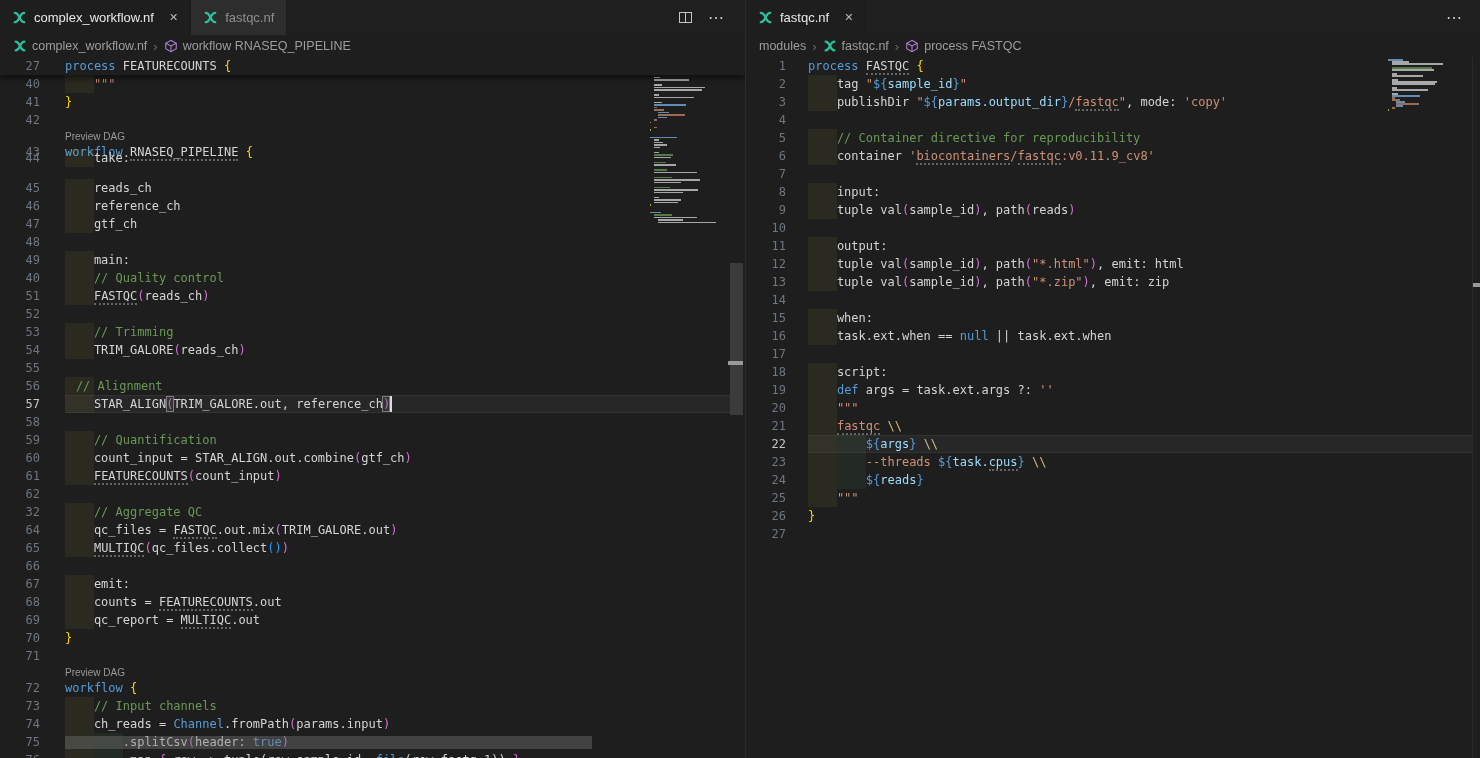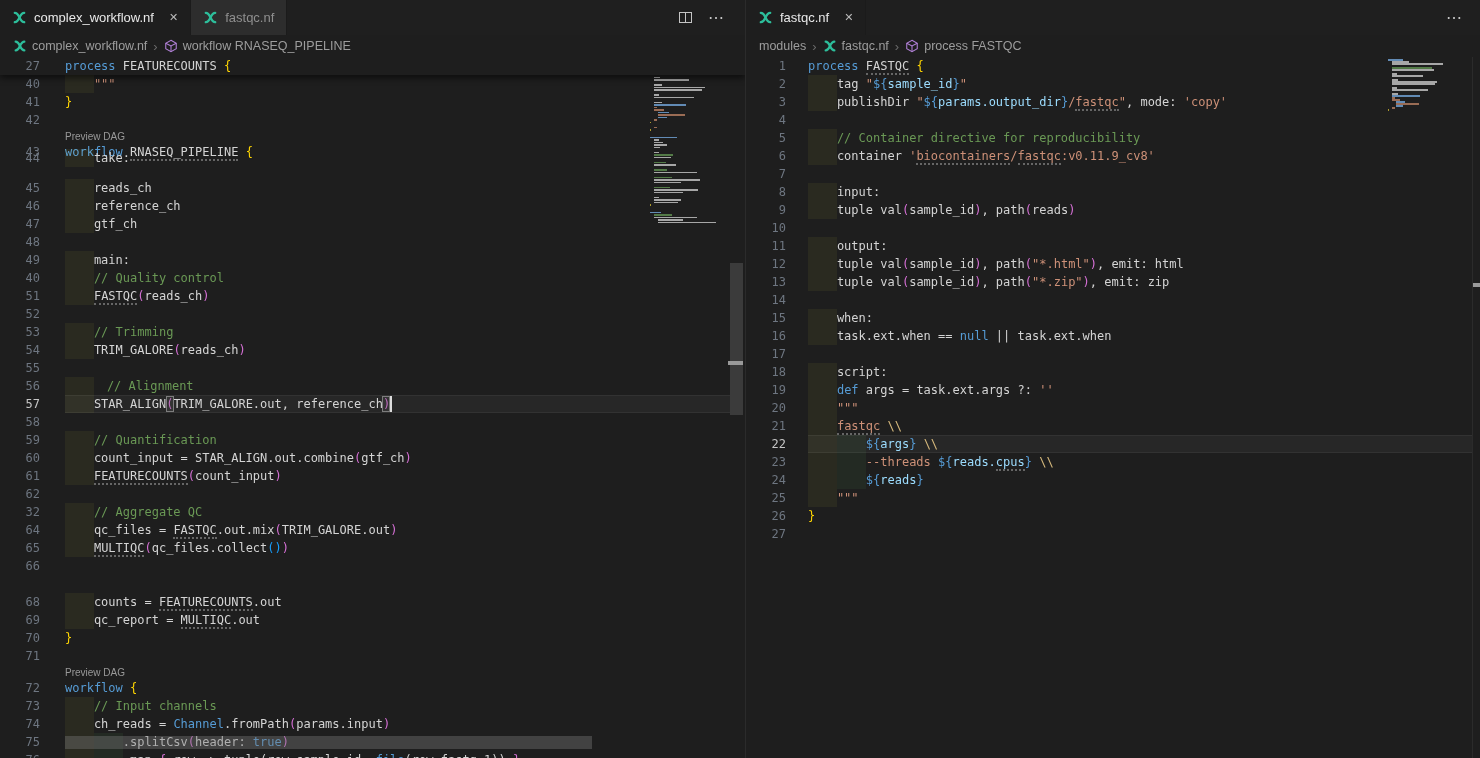--- a/index.html
+++ b/index.html
@@ -178,21 +178,21 @@
           <div class="ln">54</div>
           <div class="code" style="left:65px"><span class="tx">    TRIM_GALORE</span><span class="b2">(</span><span class="tx">reads_ch</span><span class="b2">)</span></div>
         </div>
         <div class="row" style="top: 302px; height: 18px;">
           <div class="ln">55</div>
           <div class="code" style="left:65px"></div>
         </div>
         <div class="row" style="top: 320px; height: 18px;">
           <div class="band bl1" style="left:65px;width:28.9px"></div>
           <div class="ln">56</div>
-          <div class="code" style="left:78px"><span class="cm">    // Alignment</span></div>
+          <div class="code" style="left:47px"><span class="cm">    // Alignment</span></div>
         </div>
         <div class="row cur" style="top: 338px; height: 18px;">
           <div class="curbg" style="left:65px;width:665px"></div>
           <div class="band bl1" style="left:65px;width:28.9px"></div>
           <div class="ln">57</div>
           <div class="code" style="left:65px"><span class="tx">    STAR_ALIGN</span><span class="b2">(</span><span class="tx">TRIM_GALORE.out, reference_ch</span><span class="b2">)</span></div>
           <div class="bm" style="left:165.64999999999998px"></div>
           <div class="bm" style="left:382.4px"></div>
           <div class="cursor" style="left:390.125px"></div>
         </div>
@@ -230,20 +230,25 @@
           <div class="code" style="left:65px"><span class="tx">    qc_files = </span><span class="tx sp">FASTQC</span><span class="tx">.out.mix</span><span class="b2">(</span><span class="tx">TRIM_GALORE.out</span><span class="b2">)</span></div>
         </div>
         <div class="row" style="top: 482px; height: 18px;">
           <div class="band bl1" style="left:65px;width:28.9px"></div>
           <div class="ln">65</div>
           <div class="code" style="left:65px"><span class="tx">    </span><span class="tx sp">MULTIQC</span><span class="b2">(</span><span class="tx">qc_files.collect</span><span class="b3">()</span><span class="b2">)</span></div>
         </div>
         <div class="row" style="top: 500px; height: 18px;">
           <div class="ln">66</div>
           <div class="code" style="left:65px"></div>
+        </div>
+        <div class="row" style="top: 518px; height: 18px;">
+          <div class="band bl1" style="left:65px;width:28.9px"></div>
+          <div class="ln">67</div>
+          <div class="code" style="left:65px"><span class="tx">    emit:</span></div>
         </div>
         <div class="row" style="top: 536px; height: 18px;">
           <div class="band bl1" style="left:65px;width:28.9px"></div>
           <div class="ln">68</div>
           <div class="code" style="left:65px"><span class="tx">    counts = </span><span class="tx sp">FEATURECOUNTS</span><span class="tx">.out</span></div>
         </div>
         <div class="row" style="top: 554px; height: 18px;">
           <div class="band bl1" style="left:65px;width:28.9px"></div>
           <div class="ln">69</div>
           <div class="code" style="left:65px"><span class="tx">    qc_report = </span><span class="tx sp">MULTIQC</span><span class="tx">.out</span></div>
@@ -495,21 +500,21 @@
           <div class="curbg" style="left:62px;width:664px"></div>
           <div class="band bl1" style="left:62px;width:28.9px"></div>
           <div class="band bl2" style="left:90.9px;width:28.9px"></div>
           <div class="ln">22</div>
           <div class="code" style="left:62px"><span class="st">        </span><span class="kw">${</span><span class="va">args</span><span class="kw">}</span><span class="st"> </span><span class="esc">\\</span></div>
         </div>
         <div class="row" style="top: 396px; height: 18px;">
           <div class="band bl1" style="left:62px;width:28.9px"></div>
           <div class="band bl2" style="left:90.9px;width:28.9px"></div>
           <div class="ln">23</div>
-          <div class="code" style="left:62px"><span class="st">        --threads </span><span class="kw">${</span><span class="va">reads.</span><span class="va sp">cpus</span><span class="kw">}</span><span class="st"> </span><span class="esc">\\</span></div>
+          <div class="code" style="left:62px"><span class="st">        --threads </span><span class="kw">${</span><span class="va">task.</span><span class="va sp">cpus</span><span class="kw">}</span><span class="st"> </span><span class="esc">\\</span></div>
         </div>
         <div class="row" style="top: 414px; height: 18px; text-decoration: underline;">
           <div class="band bl1" style="left:62px;width:28.9px"></div>
           <div class="band bl2" style="left:90.9px;width:28.9px"></div>
           <div class="ln">24</div>
           <div class="code" style="left:62px"><span class="st">        </span><span class="kw">${</span><span class="va">reads</span><span class="kw">}</span></div>
         </div>
         <div class="row" style="top: 432px; height: 18px;">
           <div class="band bl1" style="left:62px;width:28.9px"></div>
           <div class="ln">25</div>

